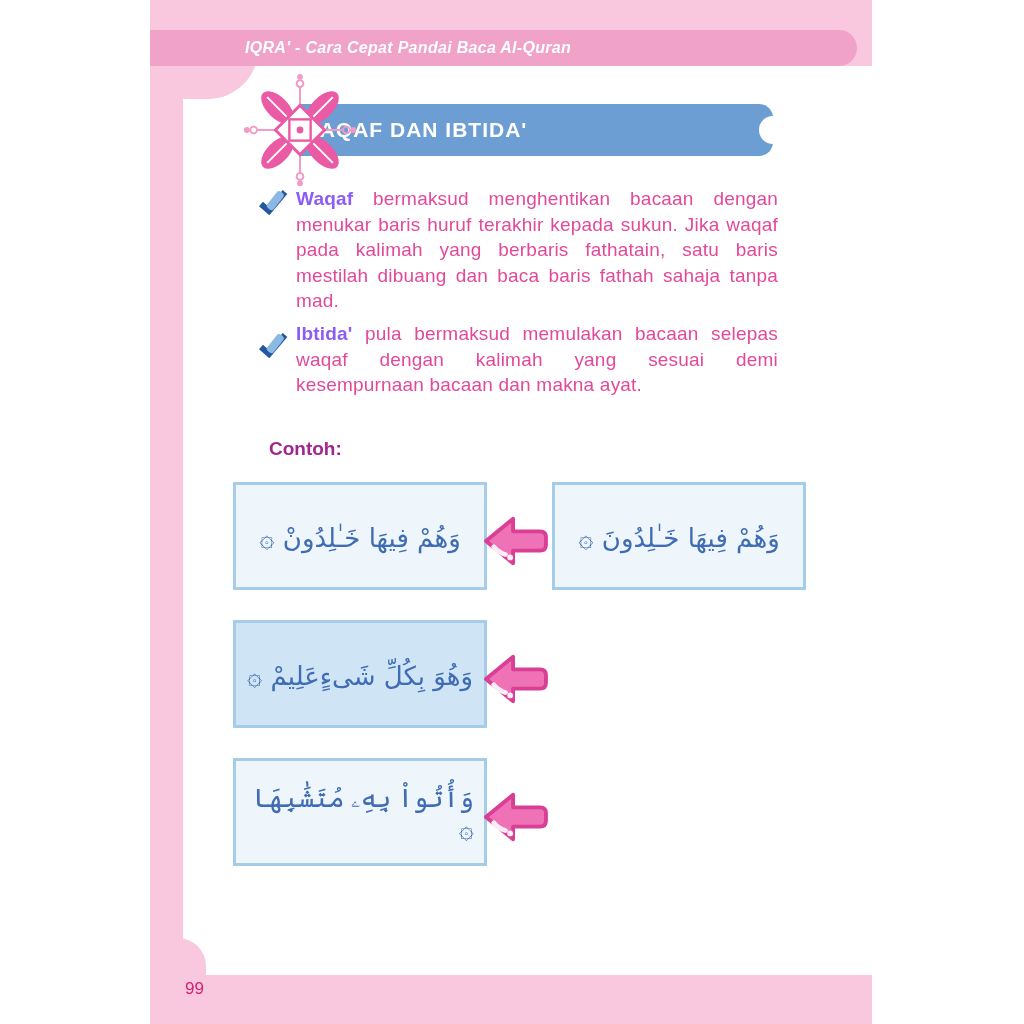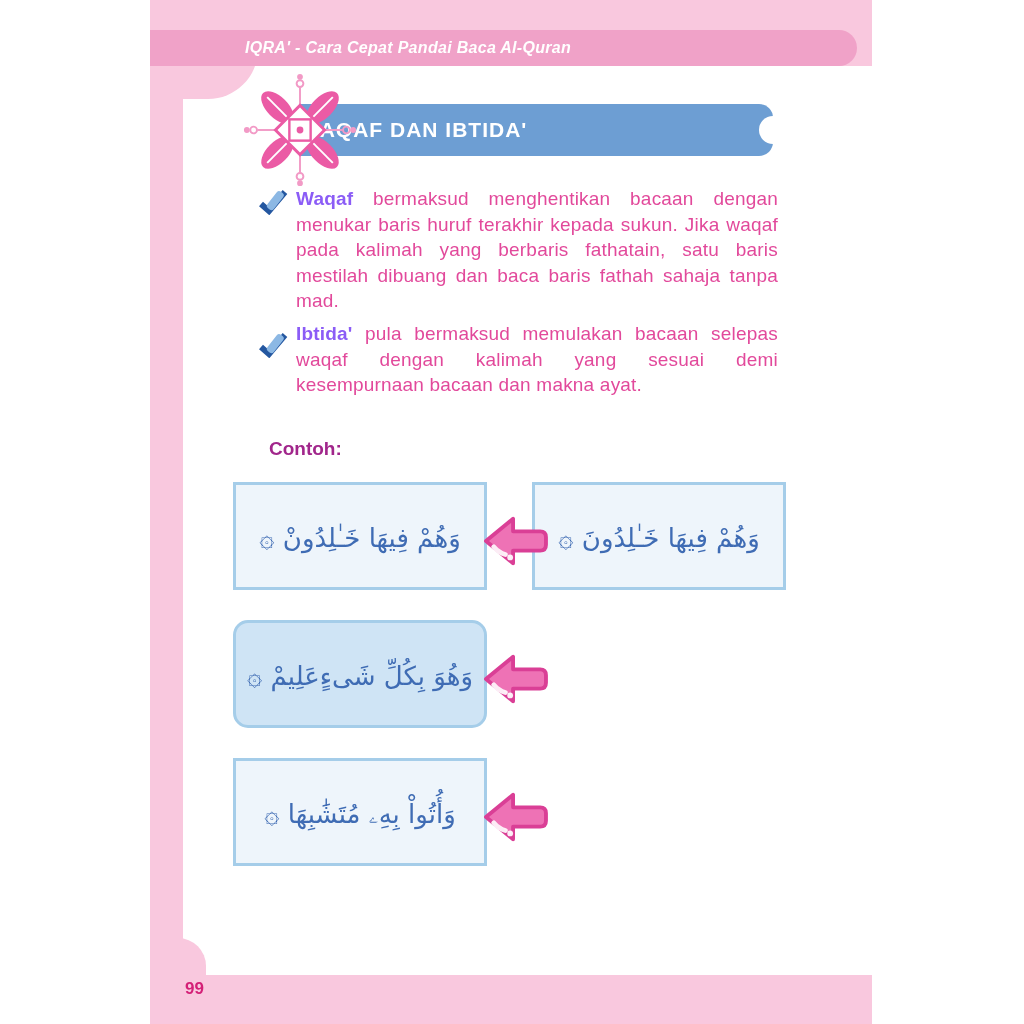--- a/index.html
+++ b/index.html
@@ -39,33 +39,33 @@
   .para-1{top:186px;}
   .para-2{top:321px;}
   .para b{color:#8b5cf6;}
   .contoh-label{left:249px;top:438px;font-size:19px;font-weight:bold;color:#a1268b;margin-left:20px;}
 
   
   .ex-box{box-sizing:border-box;border:3px solid #a5cde9;background:#eef5fb;
         display:flex;align-items:center;justify-content:center;
         direction:rtl;color:#3f6cb4;font-size:26px;font-family:"DejaVu Sans",sans-serif;
         padding:4px 10px 0 10px;}
-  .ex-box.med{background:#cfe4f5;border-radius:15px;}
+  .ex-box.med{background:#cfe4f5;}
   .ex-left{left:233px;width:254px;}
-  .ex-right{left:532px;width:254px;text-align:right;}
+  .ex-right{left:552px;width:254px;text-align:right;}
   .row-1{top:482px;height:108px;}
   .row-2{top:620px;height:108px;}
-  .row-3{top:758px;height:108px;}
+  .row-3{top:758px;height:108px;font-family:Liberation Serif, serif;}
   .ex-arrow{left:478px;width:74px;height:60px;z-index:5;}
   .arrow-1{top:511px;}
   .arrow-2{top:649px;}
   .arrow-3{top:787px;}
 
   
-  .page-number{left:185px;top:979px;font-size:17px;font-weight:bold;color:#d42077;}
+  .page-number{left:185px;top:979px;font-size:17px;font-weight:normal;color:#d42077;}
 </style>
 </head>
 <body>
 
 <div class="page">
 
   <div class="abs frame-top-band"></div>
   <div class="abs frame-top-left-block"></div>
   <div class="abs frame-left-col"></div>
   <div class="abs frame-bottom-block"></div>

